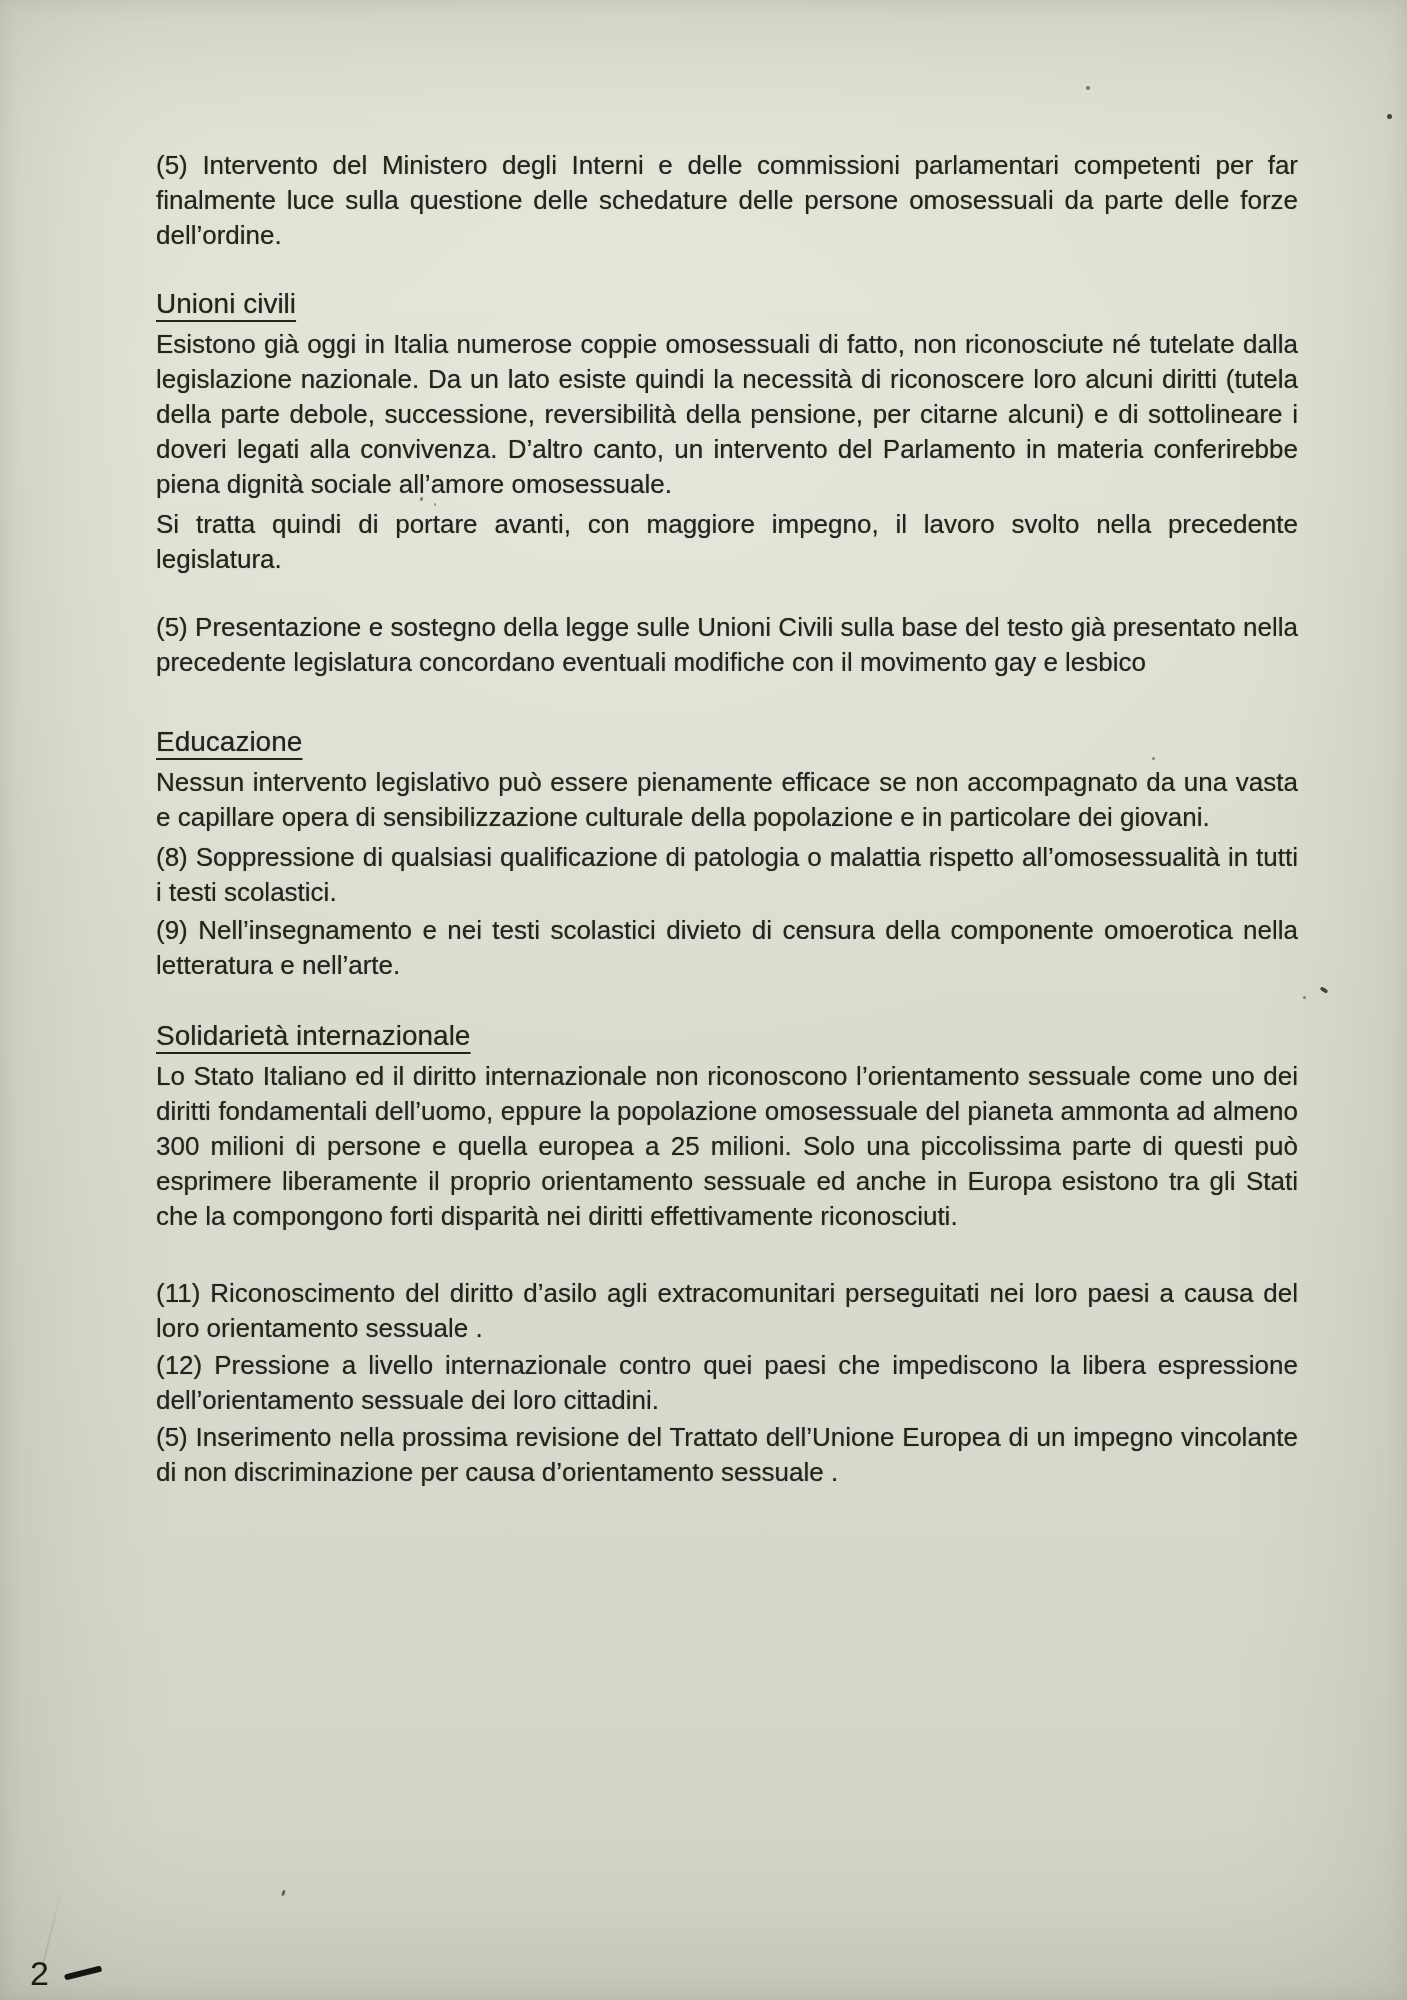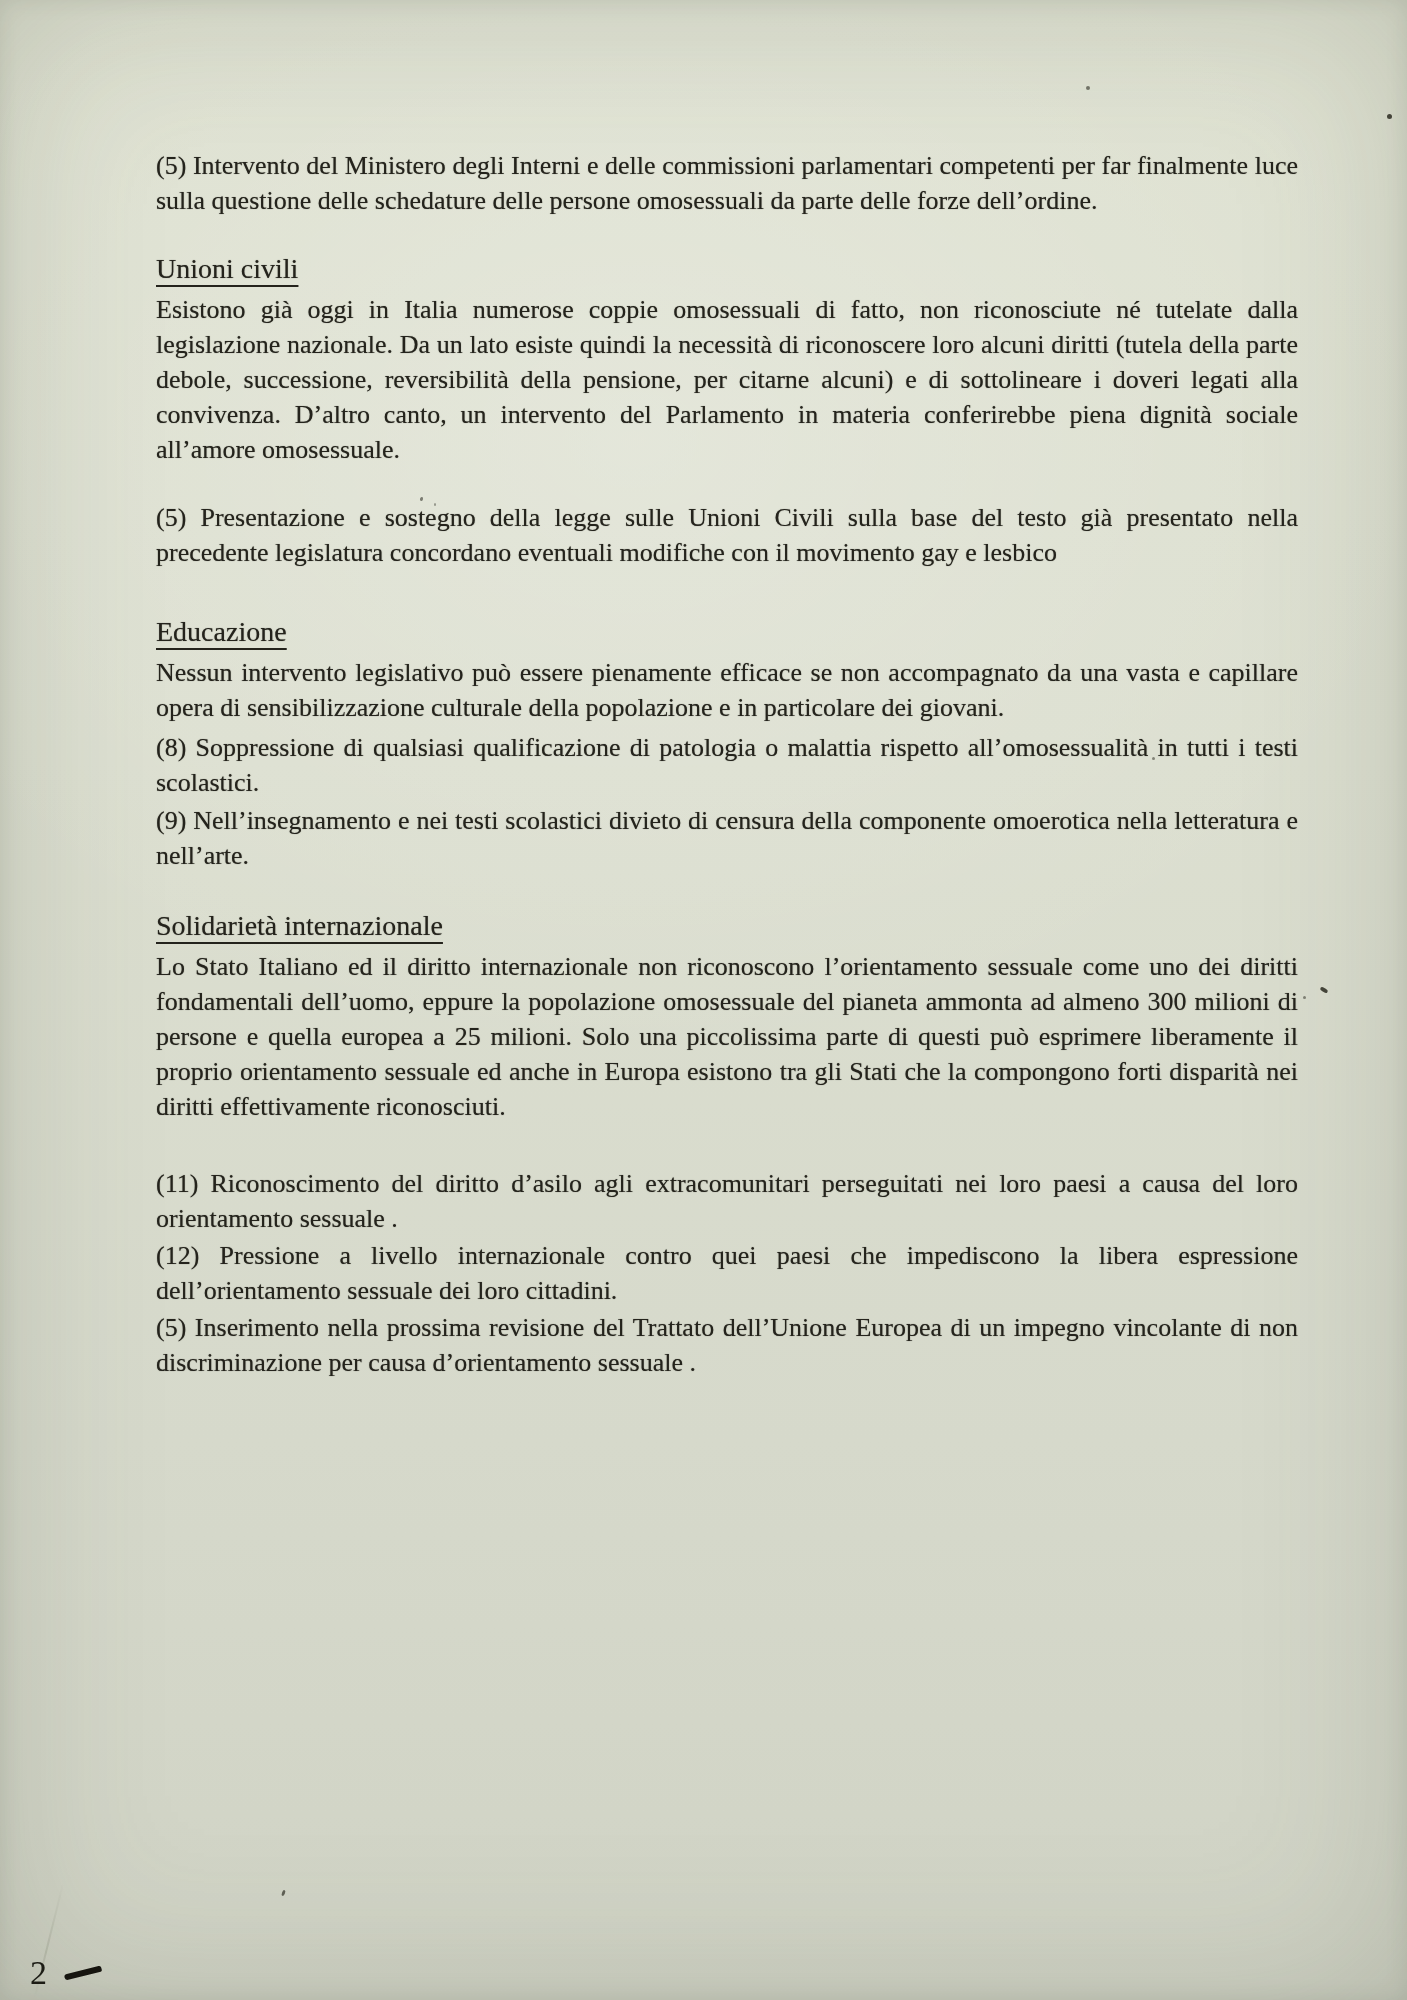--- a/index.html
+++ b/index.html
@@ -11,21 +11,21 @@
     position: relative;
     width: 1407px;
     height: 2000px;
     overflow: hidden;
     background:
       radial-gradient(ellipse 1200px 900px at 45% 22%, rgba(255,255,255,0.20), rgba(255,255,255,0) 70%),
       linear-gradient(180deg, #dfe2d2 0%, #dcdfd0 38%, #d6d9cb 72%, #d0d3c5 100%);
     box-shadow:
       inset 0 0 170px rgba(70, 75, 58, 0.20),
       inset 0 0 22px rgba(60, 65, 50, 0.12);
-    font-family: Liberation Serif, serif;
+    font-family: Liberation Sans, sans-serif;
   }
   
   .crease {
     position: absolute;
     left: 48px;
     top: 1880px;
     width: 2px;
     height: 120px;
     background: linear-gradient(180deg, rgba(120,125,105,0) 0%, rgba(120,125,105,0.25) 60%, rgba(120,125,105,0) 100%);
     transform: rotate(14deg);
@@ -106,20 +106,21 @@
 <div class="photo">
 
   <div class="crease"></div>
 
   <div class="content">
 
     <p class="item">(5) Intervento del Ministero degli Interni e delle commissioni parlamentari competenti per far finalmente luce sulla questione delle schedature delle persone omosessuali da parte delle forze dell’ordine.</p>
 
     <h2 class="heading m33">Unioni civili</h2>
     <p class="para m6">Esistono già oggi in Italia numerose coppie omosessuali di fatto, non riconosciute né tutelate dalla legislazione nazionale. Da un lato esiste quindi la necessità di riconoscere loro alcuni diritti (tutela della parte debole, successione, reversibilità della pensione, per citarne alcuni) e di sottolineare i doveri legati alla convivenza. D’altro canto, un intervento del Parlamento in materia conferirebbe piena dignità sociale all’amore omosessuale.</p>
+    <p class="para m5">Si tratta quindi di portare avanti, con maggiore impegno,  il lavoro svolto nella precedente legislatura.</p>
 
     <p class="item m33">(5) Presentazione e sostegno  della legge sulle Unioni Civili sulla base del testo già presentato nella precedente legislatura concordano eventuali modifiche con il movimento gay e lesbico</p>
 
     <h2 class="heading m44">Educazione</h2>
     <p class="para m6">Nessun intervento legislativo può essere pienamente efficace se non accompagnato da una vasta e capillare opera di sensibilizzazione culturale della popolazione e in particolare dei giovani.</p>
 
     <p class="item m5">(8) Soppressione di qualsiasi qualificazione di patologia o malattia rispetto all’omosessualità in tutti i testi scolastici.</p>
     <p class="item m3">(9) Nell’insegnamento e nei testi scolastici divieto di censura della componente omoerotica nella letteratura e nell’arte.</p>
 
     <h2 class="heading m35">Solidarietà internazionale</h2>

